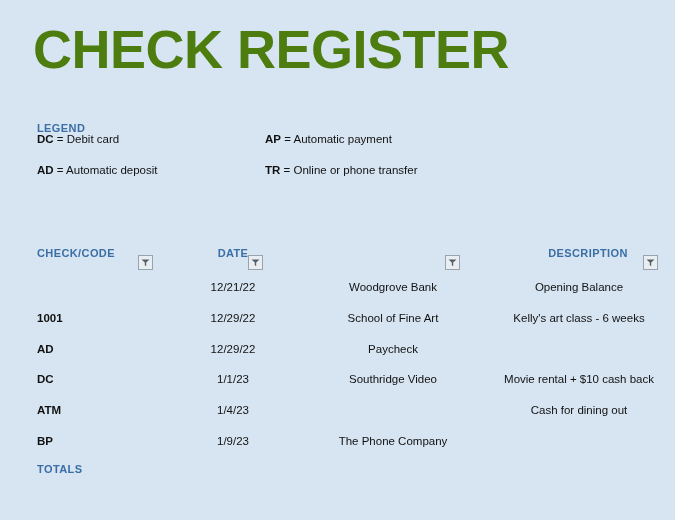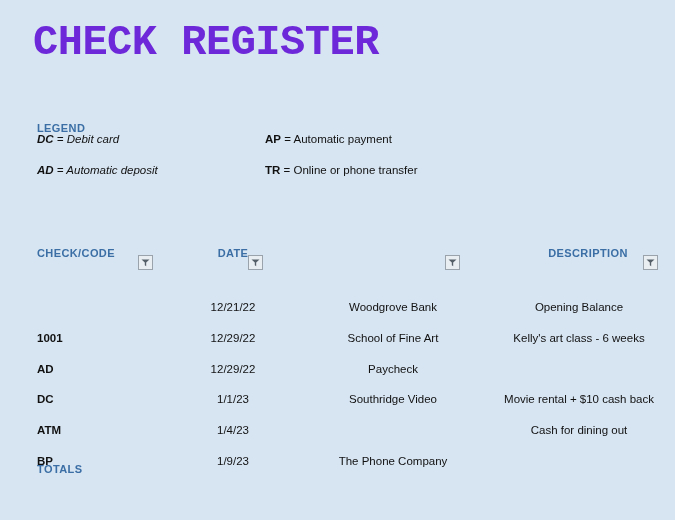--- a/index.html
+++ b/index.html
@@ -21,27 +21,26 @@
     height: 520px;
     background: #d7e5f2;
     box-sizing: border-box;
   }
 
   
   .title {
     position: absolute;
     left: 33px;
     top: 22px;
-    font-size: 42px;
-    font-weight: bold;
-    color: #6d28d9;
+    font-size: 54px;
+    font-weight: bold;
+    color: #4d7c0f;
     letter-spacing: -0.5px;
     line-height: 1;
     white-space: nowrap;
-    font-family: Liberation Mono, monospace;
   }
 
   
   .legend-heading {
     position: absolute;
     left: 37px;
     top: 103px;
     font-size: 11px;
     font-weight: bold;
     color: #3a6ea5;
@@ -57,21 +56,21 @@
   .legend-row {
     display: flex;
     height: 31px;
     align-items: flex-start;
   }
   .legend-cell {
     font-size: 11.5px;
     color: #111111;
     white-space: nowrap;
   }
-  .legend-cell.left { width: 228px; font-style: italic; }
+  .legend-cell.left { width: 228px; }
   .legend-cell .code {
     font-weight: bold;
   }
 
   
   .table {
     position: absolute;
     left: 33px;
     top: 243px;
     width: 620px;
@@ -114,21 +113,21 @@
   .fb-2 { left: 215px; }
   .fb-3 { left: 412px; }
   .fb-4 { left: 610px; }
 
   .row {
     position: relative;
     height: 30.8px;
   }
   .cell {
     position: absolute;
-    top: 22px;
+    top: 2px;
     font-size: 11.5px;
     color: #111111;
     white-space: nowrap;
     overflow: hidden;
   }
   .c-check { left: 4px; font-weight: bold; }
   .c-date  { left: 135px; width: 130px; text-align: center; }
   .c-trans { left: 260px; width: 200px; text-align: center; }
   .c-desc  { left: 440px; width: 212px; text-align: center; }
 

